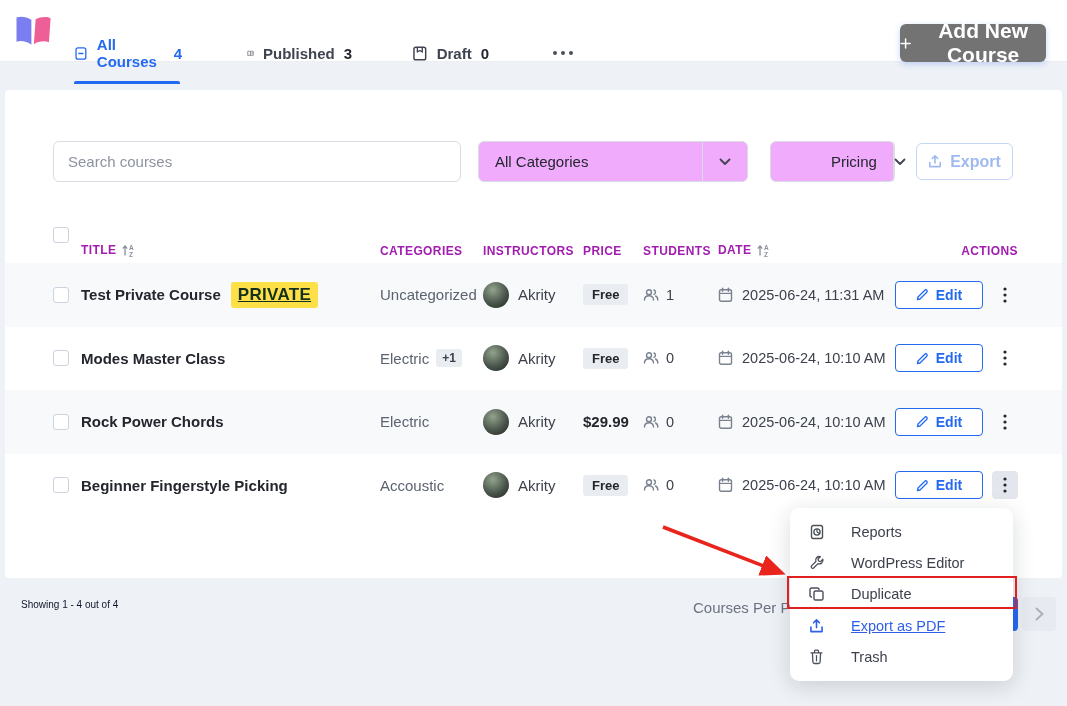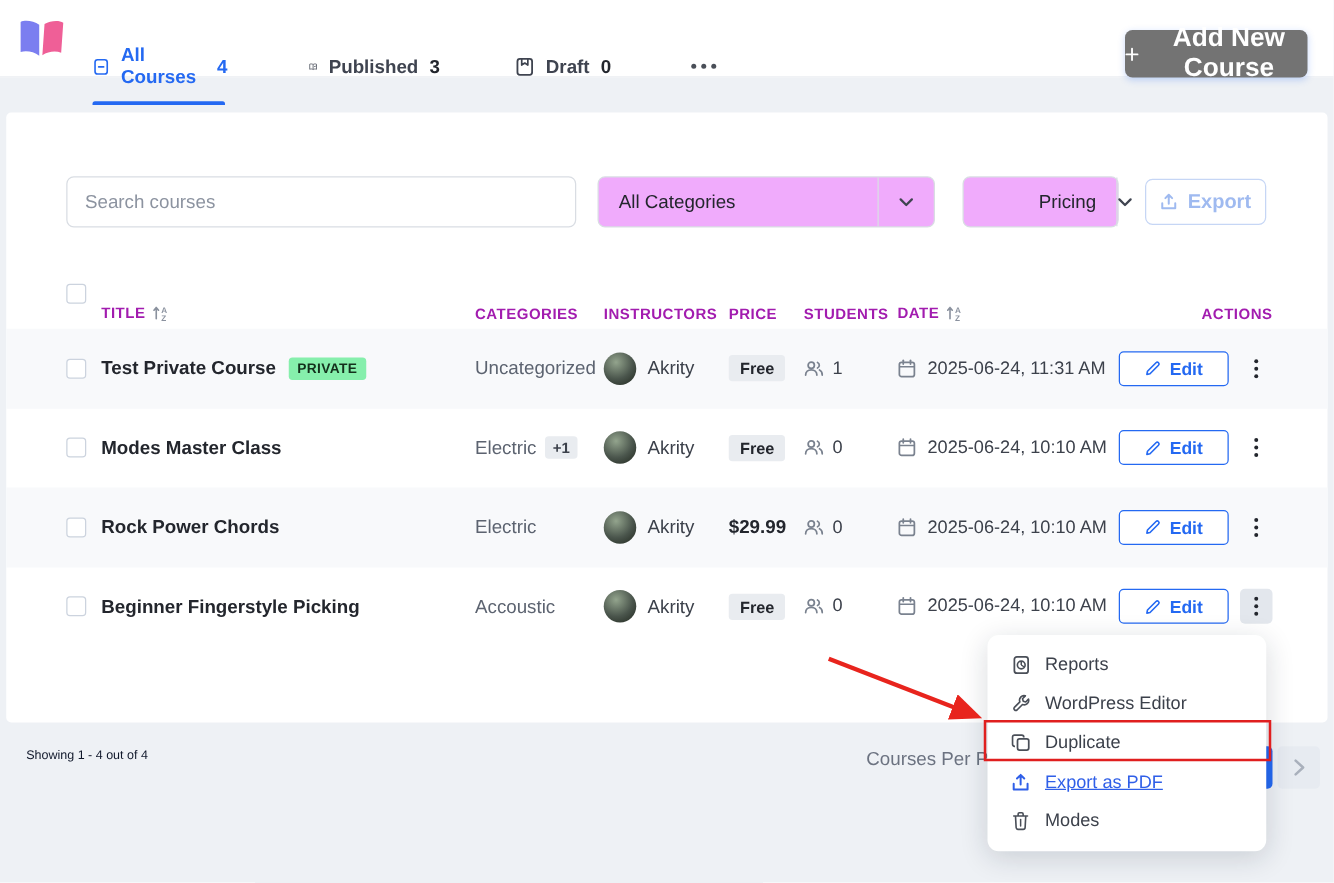--- a/index.html
+++ b/index.html
@@ -41,21 +41,21 @@
   .grid { display:grid; grid-template-columns:28px 299px 103px 100px 60px 75px 1fr auto; align-items:center; padding:0 44px 0 48px; }
   .thead { position:absolute; left:0; top:121px; width:100%; height:44px; }
   .thead .th { font-size:12px; font-weight:700; color:#a21caf; letter-spacing:.4px; display:flex; align-items:flex-start; gap:5px;margin-top:32px; }
   .th-actions { justify-self:end; }
   .tbody { position:absolute; left:0; top:173px; width:100%; }
   .trow { height:63.5px; }
   .trow.alt { background:#f8f9fb; }
   .checkbox { width:16px; height:16px; border:1px solid #ccd3de; border-radius:3px; background:#fff; cursor:pointer; display:block; }
   .cell-title { display:flex; align-items:center; gap:10px; padding-right:12px; }
   .course-title { font-size:15px; font-weight:700; color:#23262d; cursor:pointer; }
-  .badge-private { background:#86efac; color:#14301c; font-size:11px; font-weight:700; letter-spacing:.3px; padding:3px 7px; border-radius:3px; }
+  .badge-private { background:#fde047; color:#14301c; font-size:17px; font-weight:700; letter-spacing:.3px; padding:3px 7px; border-radius:3px;text-decoration:underline; }
   .cell-cat { display:flex; align-items:center; gap:7px; font-size:15px; color:#5c6370; }
   .tag-extra { background:#e9ecf0; color:#3c414b; font-size:12px; font-weight:700; padding:2px 6px; border-radius:3px; }
   .cell-inst { display:flex; align-items:center; gap:9px; font-size:15px; color:#3c414b; }
   .avatar { width:26px; height:26px; border-radius:50%; background:radial-gradient(circle at 38% 30%, #93a48d, #4a554c 55%, #242b22 95%); flex:none; }
   .price-badge { display:inline-block; background:#e9ecf0; color:#23262d; font-size:13px; font-weight:700; padding:3px 9px; border-radius:3px; }
   .price-paid { font-size:15px; font-weight:700; color:#23262d; }
   .cell-students { display:flex; align-items:center; gap:7px; font-size:14.5px; color:#3c414b; }
   .cell-date { display:flex; align-items:center; gap:9px; font-size:14.5px; color:#3c414b; }
   .cell-actions { justify-self:end; display:flex; align-items:center; gap:9px; }
   .edit-btn { width:88px; height:28px; border:1px solid #2469f2; background:#fff; color:#2469f2; border-radius:4px; font-size:14px; font-weight:700; display:flex; align-items:center; justify-content:center; gap:7px; cursor:pointer; font-family:inherit; }
@@ -63,21 +63,21 @@
   .kebab-btn.open { background:#e3e7ed; }
 
   
   .showing { position:absolute; left:21px; top:599px; font-size:10px; color:#0f172a; }
   .perpage { position:absolute; left:693px; top:599px; font-size:15px; color:#6b7280; }
   .page-active { position:absolute; left:988px; top:597px; width:30px; height:34px; background:#2469f2; border-radius:4px; z-index:5; border:none; cursor:pointer; }
   .page-next { position:absolute; left:1022px; top:597px; width:34px; height:34px; background:#e7ebf1; border-radius:4px; border:none; display:flex; align-items:center; justify-content:center; cursor:pointer; z-index:5; }
 
   
   .menu { position:absolute; left:790px; top:508px; width:223px; height:173px; background:#fff; border-radius:9px; box-shadow:0 5px 22px rgba(20,30,50,.16); z-index:20; padding:8px 0; }
-  .menu-item { height:31.4px; display:flex; align-items:center; gap:11px; padding:0 14px 0 18px; font-size:14.5px; color:#3c414b; cursor:pointer; }
+  .menu-item { height:31.4px; display:flex; align-items:center; gap:26px; padding:0 14px 0 18px; font-size:14.5px; color:#3c414b; cursor:pointer; }
   .menu-item .mi-icon { width:17px; display:flex; justify-content:center; color:#4a4f58; }
   .menu-item.link { color:#2f5fe8; }
   .menu-item.link .mi-icon { color:#2f5fe8; }
   .menu-item.link .mi-label { text-decoration:underline; }
 
   
   .hl-box { position:absolute; left:787px; top:576px; width:230px; height:33px; border:2.5px solid #e01f1f; z-index:21; pointer-events:none; }
   .arrow-layer { position:absolute; inset:0; z-index:22; pointer-events:none; }
 </style>
 </head>
@@ -422,21 +422,21 @@
       </span>
       <span class="mi-label">Export as PDF</span>
     </div>
     <div class="menu-item">
       <span class="mi-icon">
         <svg width="15" height="16" viewBox="0 0 15 16">
             <path d="M2 3.8 L13 3.8 M5.5 3.8 L5.5 2.2 A1 1 0 0 1 6.5 1.2 L8.5 1.2 A1 1 0 0 1 9.5 2.2 L9.5 3.8 M3.4 3.8 L3.9 13 A1.6 1.6 0 0 0 5.5 14.5 L9.5 14.5 A1.6 1.6 0 0 0 11.1 13 L11.6 3.8" fill="none" stroke="currentColor" stroke-width="1.3" stroke-linecap="round"></path>
             <line x1="7.5" y1="6.5" x2="7.5" y2="11.8" stroke="currentColor" stroke-width="1.2" stroke-linecap="round"></line>
           </svg>
       </span>
-      <span class="mi-label">Modes</span>
+      <span class="mi-label">Trash</span>
     </div>
   </div>
 
   <div class="hl-box"></div>
   <svg class="arrow-layer" width="1067" height="706" viewBox="0 0 1067 706">
     <defs>
       <marker id="arrowhead" markerWidth="7" markerHeight="6" refX="5" refY="3" orient="auto">
         <polygon points="0 0, 7 3, 0 6" fill="#e8241d"></polygon>
       </marker>
     </defs>

